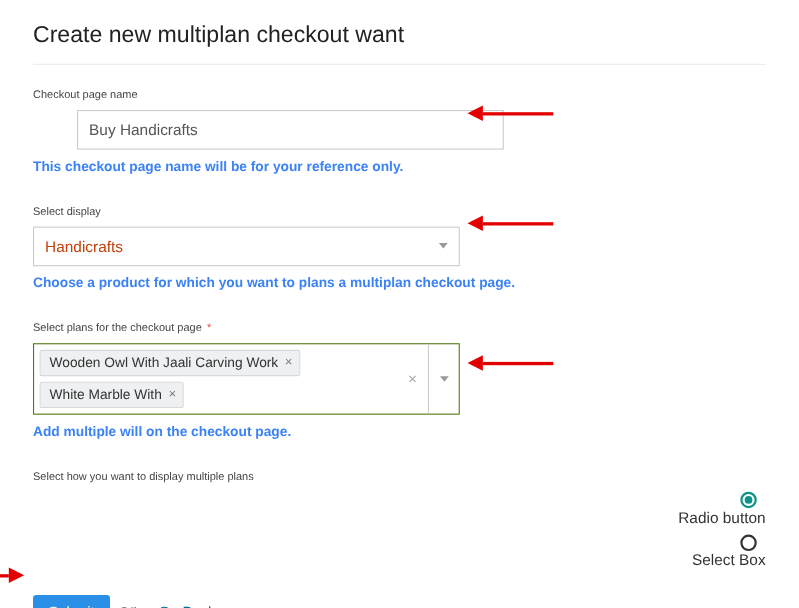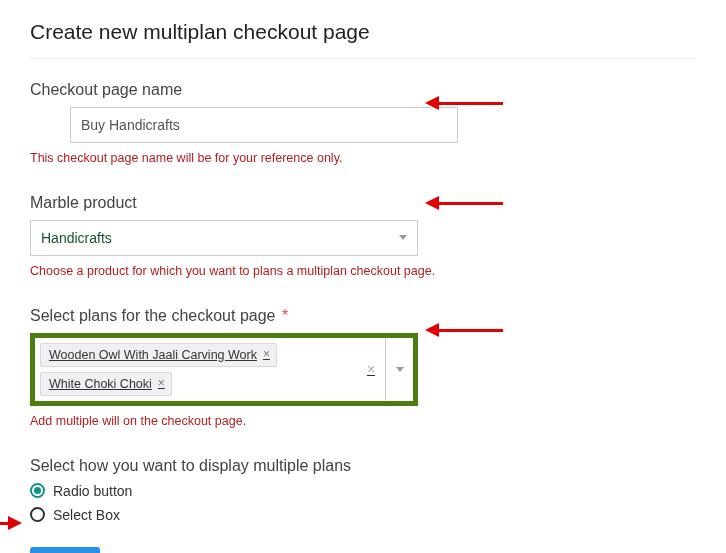--- a/index.html
+++ b/index.html
@@ -14,63 +14,63 @@
     h1.page-title {
       font-size: 21px;
       font-weight: 500;
       color: #222;
       padding-bottom: 14px;
       border-bottom: 1px solid #ececec;
       margin-bottom: 22px;
     }
     .field-group { margin-bottom: 26px; position: relative; }
     .field-label {
-      font-size: 16px;
+      font-size: 10px;
       color: #444;
       margin-bottom: 8px;
       display: block;
     }
     .req { color: #d9534f; margin-left: 2px; }
     .text-input, .select-box {
       width: 388px;
       height: 36px;
       border: 1px solid #ccc;
       padding: 0 10px;
       font-size: 14px;
-      color: #14532d;
+      color: #c2410c;
       background: #fff;
       display: flex;
       align-items: center;
       position: relative;
     }
     .text-input { color: #555; margin-left: 40px; }
     .select-box {
       justify-content: space-between;
       cursor: pointer;
     }
     .caret-down {
       width: 0; height: 0;
       border-left: 4px solid transparent;
       border-right: 4px solid transparent;
       border-top: 5px solid #999;
     }
     .help-text {
       font-size: 12.5px;
-      color: #b91c1c;
+      color: #3b82f6;
       margin-top: 6px;
       line-height: 1.5;
       max-width: 440px;
+      font-weight: bold;
     }
     .multi-select {
       width: 388px;
-      border: 5px solid #4d7c0f;
+      border: 1px solid #4d7c0f;
       display: flex;
       align-items: stretch;
       min-height: 56px;
-      text-decoration: underline;
     }
     .tags-area {
       flex: 1;
       padding: 5px 5px 0 5px;
       display: flex;
       flex-wrap: wrap;
       align-content: flex-start;
     }
     .tag {
       background: #eef0f2;
@@ -103,22 +103,23 @@
     .dd-cell {
       width: 28px;
       border-left: 1px solid #ccc;
       display: flex;
       align-items: center;
       justify-content: center;
       cursor: pointer;
     }
     .radio-row {
       display: flex;
-      align-items: flex-start;
+      align-items: flex-end;
       margin-bottom: 8px;
+      flex-direction: column;
     }
     .radio {
       width: 15px; height: 15px;
       border: 2px solid #333;
       border-radius: 50%;
       margin-right: 8px;
       display: flex;
       align-items: center;
       justify-content: center;
       cursor: pointer;
@@ -183,52 +184,52 @@
     .arrow1 { left: 425px; top: 96px; }
     .arrow2 { left: 425px; top: 196px; }
     .arrow3 { left: 425px; top: 323px; }
     .arrow4 { left: -2px; top: 516px; }
     .arrow1 .arrow-line, .arrow2 .arrow-line, .arrow3 .arrow-line { width: 64px; }
     .arrow4 .arrow-line { width: 10px; }
   </style>
 </head>
 <body>
 
-<h1 class="page-title">Create new multiplan checkout page</h1>
+<h1 class="page-title">Create new multiplan checkout want</h1>
 
 <div class="field-group">
   <label class="field-label">Checkout page name</label>
   <div class="text-input">
     <span>Buy Handicrafts</span>
   </div>
   <div class="help-text">This checkout page name will be for your reference only.</div>
 </div>
 
 <div class="field-group">
-  <label class="field-label">Marble product</label>
+  <label class="field-label">Select display</label>
   <div class="select-box">
     <span>Handicrafts</span>
     <span class="caret-down"></span>
   </div>
   <div class="help-text">Choose a product for which you want to plans a multiplan checkout page.</div>
 </div>
 
 <div class="field-group">
   <label class="field-label">
     <span>Select plans for the checkout page</span>
     <span class="req">*</span>
   </label>
   <div class="multi-select">
     <div class="tags-area">
       <div class="tag">
         <span>Wooden Owl With Jaali Carving Work</span>
         <span class="tag-x">×</span>
       </div>
       <div class="tag">
-        <span>White Choki Choki</span>
+        <span>White Marble With</span>
         <span class="tag-x">×</span>
       </div>
     </div>
     <div class="clear-cell">×</div>
     <div class="dd-cell">
       <span class="caret-down"></span>
     </div>
   </div>
   <div class="help-text">Add multiple will on the checkout page.</div>
 </div>

